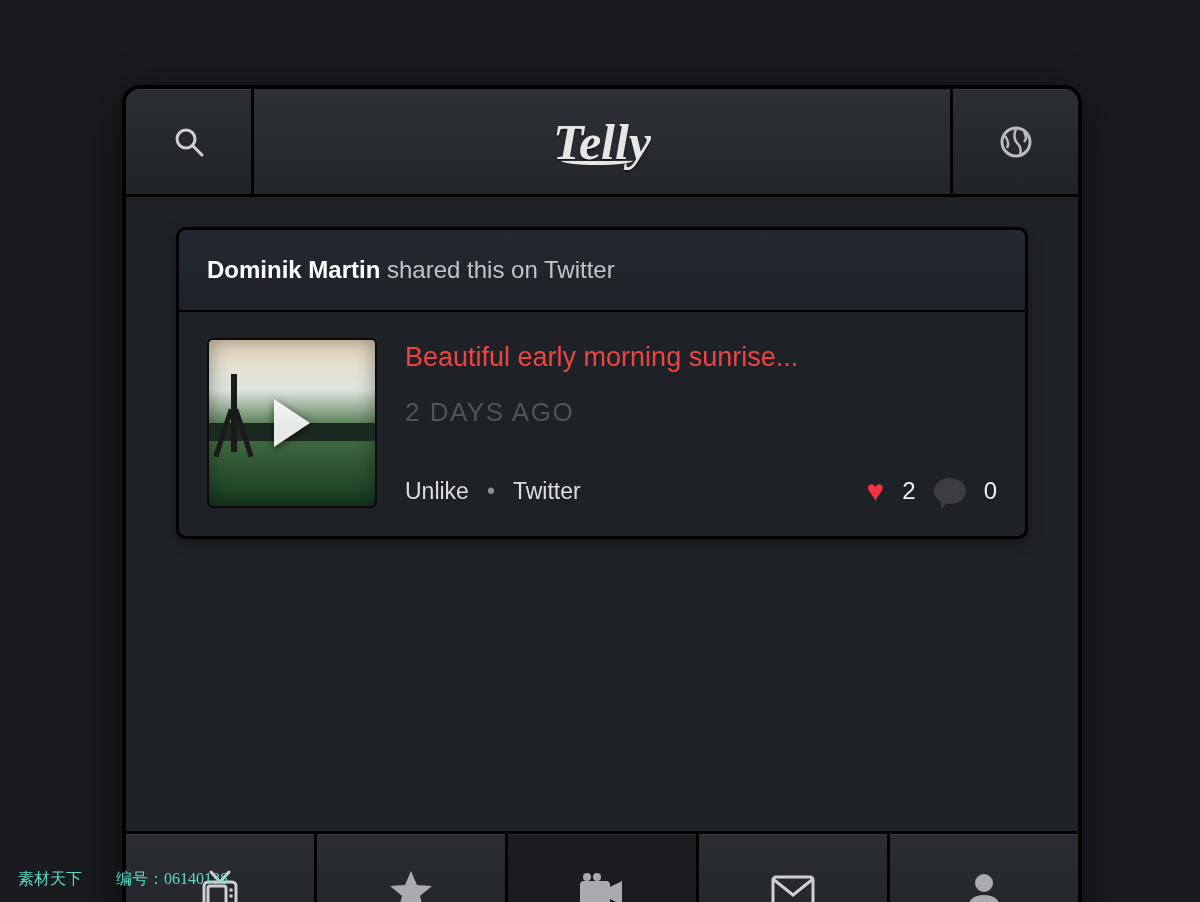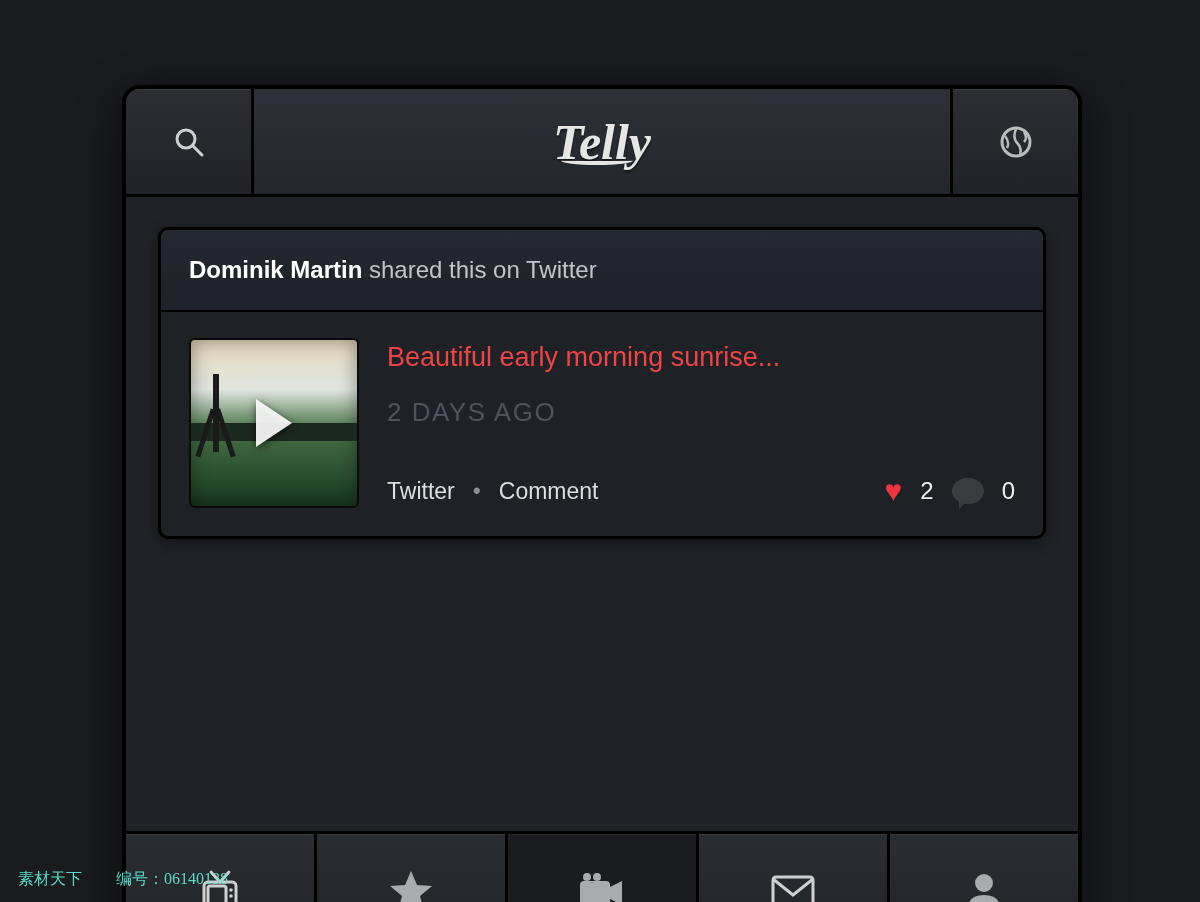--- a/index.html
+++ b/index.html
@@ -64,21 +64,21 @@
       bottom: 6px;
       left: 8px;
       width: 72px;
       height: 5px;
       border-bottom: 4px solid #e6e6e6;
       border-radius: 0 0 50% 50%;
     }
     
     .content {
       flex: 1;
-      padding: 30px 32px;
+      padding: 30px 50px;
       border-radius: 16px;
     }
     .card {
       border: 3px solid #000;
       border-radius: 10px;
       background: #1e2126;
       box-shadow: 0 4px 14px rgba(0,0,0,0.4), inset 0 1px 0 rgba(255,255,255,0.04);
       overflow: hidden;
     }
     .card-header {
@@ -233,23 +233,23 @@
       <div class="card-body">
         <div class="thumb">
           <div class="thumb-trees"></div>
           <div class="tripod"></div>
           <div class="play"></div>
         </div>
         <div class="card-info">
           <div class="title">Beautiful early morning sunrise...</div>
           <div class="time">2 DAYS AGO</div>
           <div class="actions">
+            <span>Unlike</span>
+            <span class="dot">•</span>
             <span>Twitter</span>
-            <span class="dot">•</span>
-            <span>Comment</span>
             <div class="stats">
               <span class="heart">♥</span>
               <span>2</span>
               <span class="bubble"></span>
               <span>0</span>
             </div>
           </div>
         </div>
       </div>
     </div>

